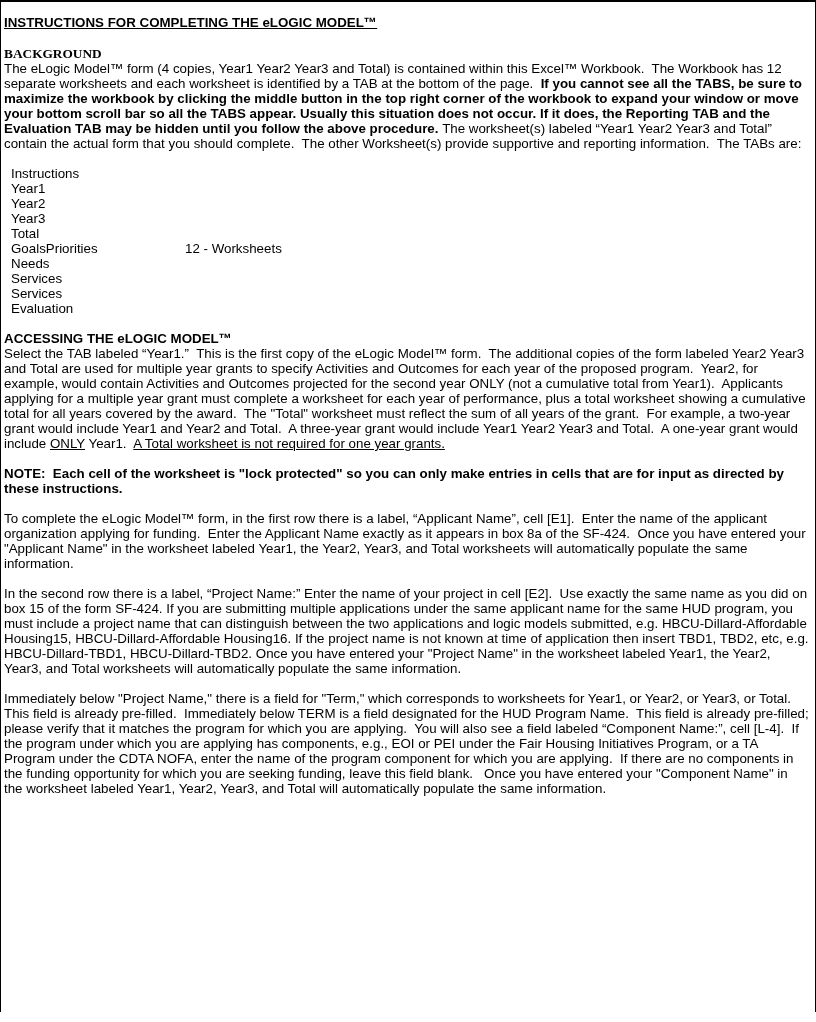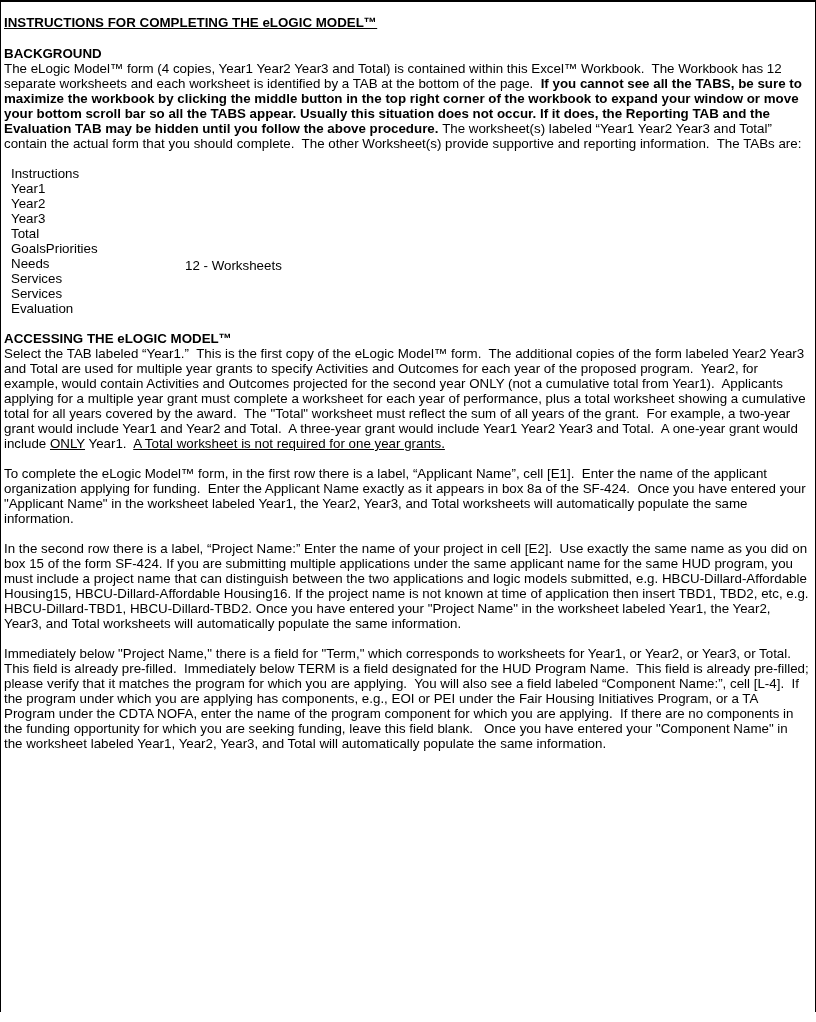--- a/index.html
+++ b/index.html
@@ -30,39 +30,39 @@
     font-size: 13.33px;
     line-height: 15px;
     margin: 0;
     font-weight: bold;
   }
   h1 {
     text-decoration: underline;
     margin-bottom: 15px;
   }
   h2 { margin-top: 15px; }
-  h2.first { margin-top: 16px; }
+  h2.first { margin-top: 16px; font-family: Liberation Serif, serif; }
   p {
     margin: 15px 0 0 0;
     white-space: pre-wrap;
   }
   p.tight { margin-top: 0; }
   p.bold { font-weight: bold; }
   .u { text-decoration: underline; }
   b { font-weight: bold; text-align: center; }
   .tablist { margin-top: 15px; }
   .tabrow {
     position: relative;
     height: 15px;
     padding-left: 7px;
   }
   .annot {
     position: absolute;
     left: 181px;
-    top: 17px;
+    top: 0;
     white-space: pre;
   }
 </style>
 </head>
 <body>
 
 <div class="page">
 
   <h1>INSTRUCTIONS FOR COMPLETING THE eLOGIC MODEL™</h1>
 
@@ -78,20 +78,21 @@
     <div class="tabrow"><span>GoalsPriorities</span><span class="annot">12 - Worksheets</span></div>
     <div class="tabrow"><span>Needs</span></div>
     <div class="tabrow"><span>Services</span></div>
     <div class="tabrow"><span>Services</span></div>
     <div class="tabrow"><span>Evaluation</span></div>
   </div>
 
   <h2>ACCESSING THE eLOGIC MODEL™</h2>
   <p class="tight"><span>Select the TAB labeled “Year1.”  This is the first copy of the eLogic Model™ form.  The additional copies of the form labeled Year2 Year3 and Total are used for multiple year grants to specify Activities and Outcomes for each year of the proposed program.  Year2, for example, would contain Activities and Outcomes projected for the second year ONLY (not a cumulative total from Year1).  Applicants applying for a multiple year grant must complete a worksheet for each year of performance, plus a total worksheet showing a cumulative total for all years covered by the award.  The "Total" worksheet must reflect the sum of all years of the grant.  For example, a two-year grant would include Year1 and Year2 and Total.  A three-year grant would include Year1 Year2 Year3 and Total.  A one-year grant would include </span><span class="u">ONLY</span><span> Year1.  </span><span class="u">A Total worksheet is not required for one year grants.</span></p>
 
+  <p class="bold">NOTE:  Each cell of the worksheet is "lock protected" so you can only make entries in cells that are for input as directed by these instructions.</p>
 
   <p>To complete the eLogic Model™ form, in the first row there is a label, “Applicant Name”, cell [E1].  Enter the name of the applicant organization applying for funding.  Enter the Applicant Name exactly as it appears in box 8a of the SF-424.  Once you have entered your "Applicant Name" in the worksheet labeled Year1, the Year2, Year3, and Total worksheets will automatically populate the same information.</p>
 
   <p>In the second row there is a label, “Project Name:” Enter the name of your project in cell [E2].  Use exactly the same name as you did on box 15 of the form SF-424. If you are submitting multiple applications under the same applicant name for the same HUD program, you must include a project name that can distinguish between the two applications and logic models submitted, e.g. HBCU-Dillard-Affordable Housing15, HBCU-Dillard-Affordable Housing16. If the project name is not known at time of application then insert TBD1, TBD2, etc, e.g. HBCU-Dillard-TBD1, HBCU-Dillard-TBD2. Once you have entered your "Project Name" in the worksheet labeled Year1, the Year2, Year3, and Total worksheets will automatically populate the same information.</p>
 
   <p>Immediately below "Project Name," there is a field for "Term," which corresponds to worksheets for Year1, or Year2, or Year3, or Total.  This field is already pre-filled.  Immediately below TERM is a field designated for the HUD Program Name.  This field is already pre-filled; please verify that it matches the program for which you are applying.  You will also see a field labeled “Component Name:”, cell [L-4].  If the program under which you are applying has components, e.g., EOI or PEI under the Fair Housing Initiatives Program, or a TA Program under the CDTA NOFA, enter the name of the program component for which you are applying.  If there are no components in the funding opportunity for which you are seeking funding, leave this field blank.   Once you have entered your "Component Name" in the worksheet labeled Year1, Year2, Year3, and Total will automatically populate the same information.</p>
 
 
 </div>
 

